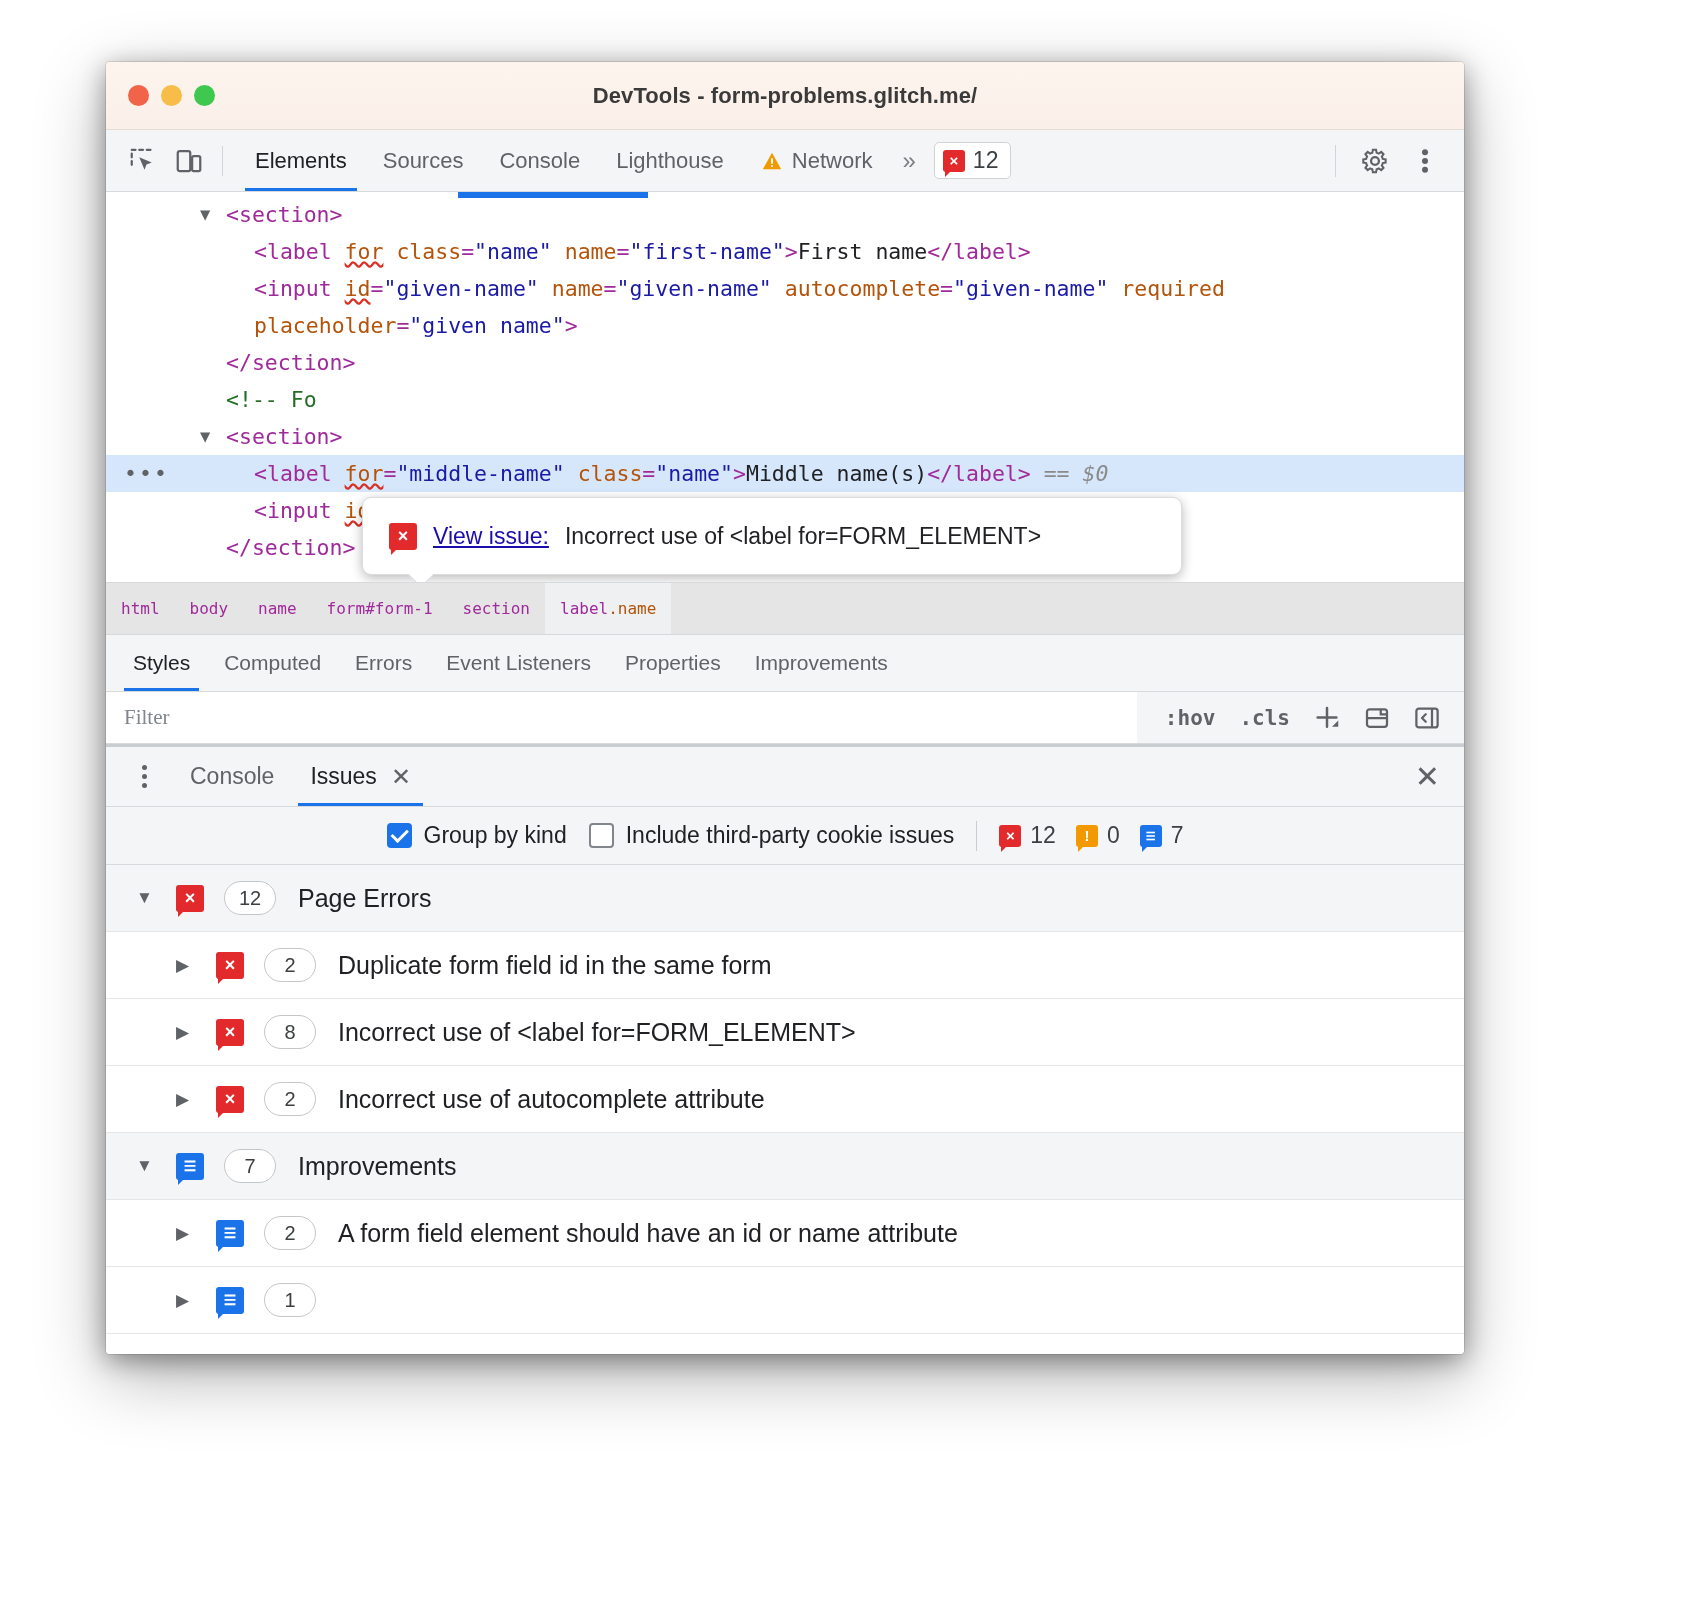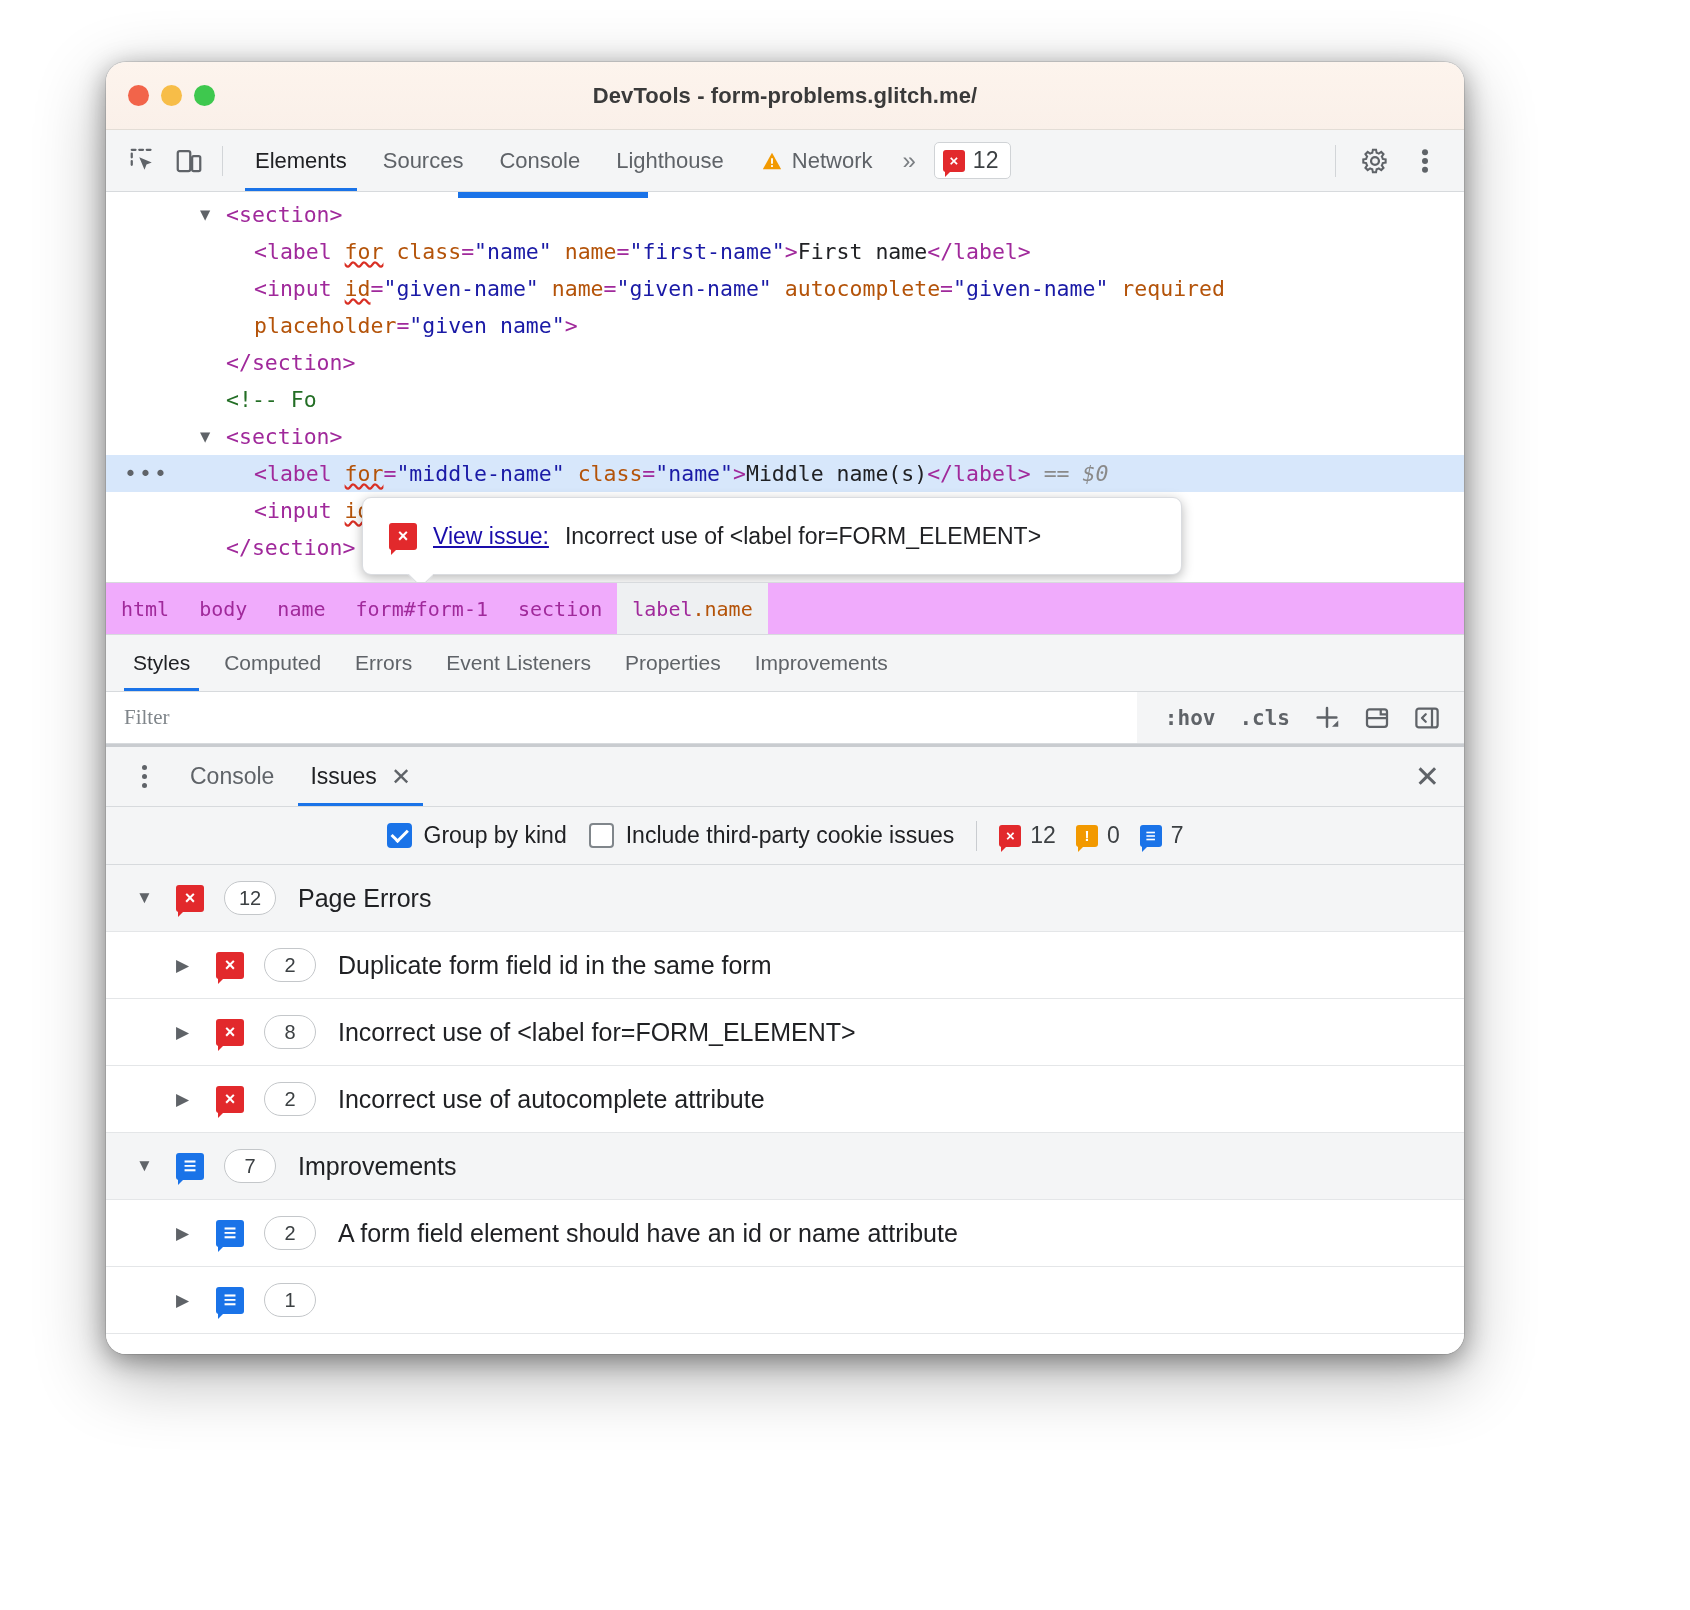--- a/index.html
+++ b/index.html
@@ -14,21 +14,21 @@
     background: #ffffff;
     overflow: hidden;
   }
 
   
   #window {
     position: absolute;
     left: 106px; top: 62px;
     width: 1358px; height: 1292px;
     background: #ffffff;
-    border-radius: 20px;
+    border-radius: 4px;
     box-shadow: 0 0 0 1px rgba(0,0,0,.10),
                 0 6px 26px rgba(0,0,0,.38),
                 0 22px 70px rgba(0,0,0,.30);
     overflow: hidden;
     display: flex; flex-direction: column;
   }
 
   
   .titlebar {
     height: 68px; flex: none;
@@ -184,25 +184,25 @@
   }
   .tip-link {
     color: #1a0dab; text-decoration: underline;
     font-size: 23px;
   }
   .tip-text { color: #202124; font-size: 23px; }
 
   
   .crumbs {
     flex: none; height: 52px;
-    background: #f0abfc;
+    background: #e5e5e5;
     border-top: 1px solid #d7dadd;
     display: flex; align-items: stretch;
     font-family: "DejaVu Sans Mono", "Liberation Mono", monospace;
-    font-size: 20px;
+    font-size: 16px;
   }
   .crumb {
     display: flex; align-items: center;
     padding: 0 15px;
     color: #a0299b;
   }
   .crumb.on { background: #eef0f2; }
   .crumb .cls { color: #b45309; }
 
   

